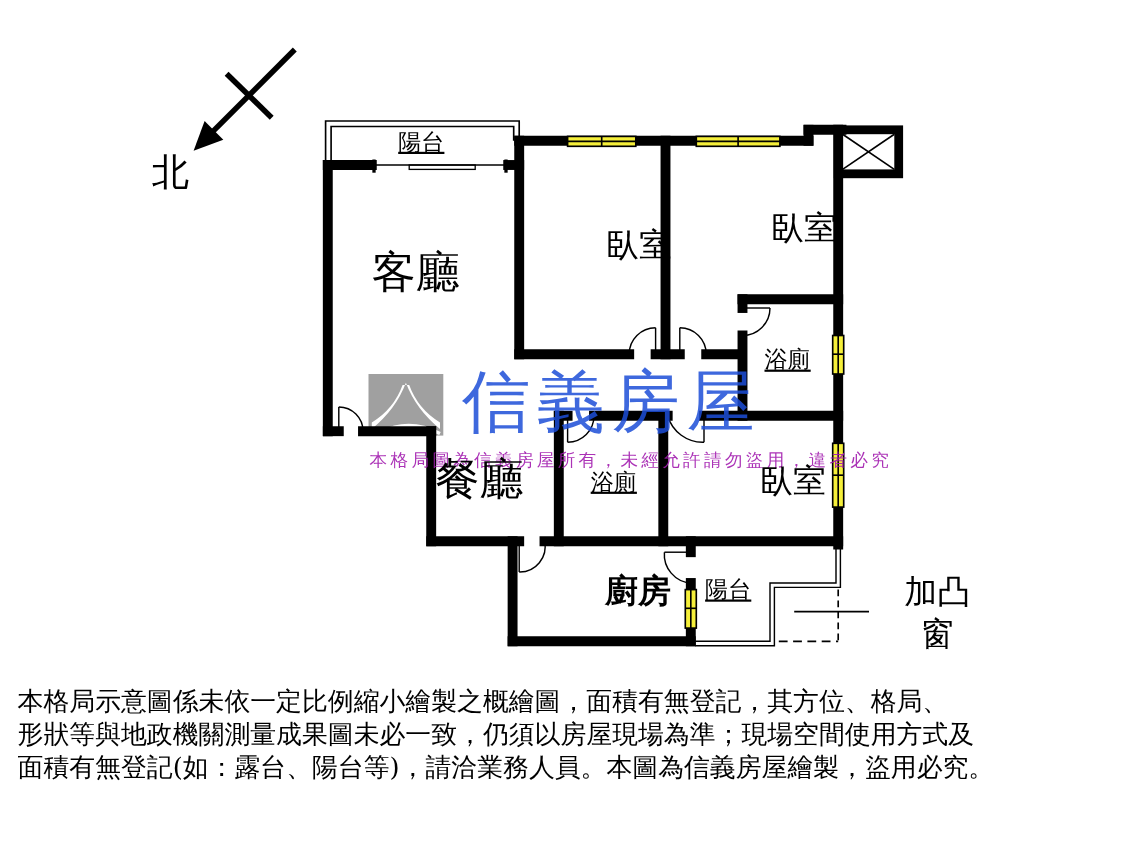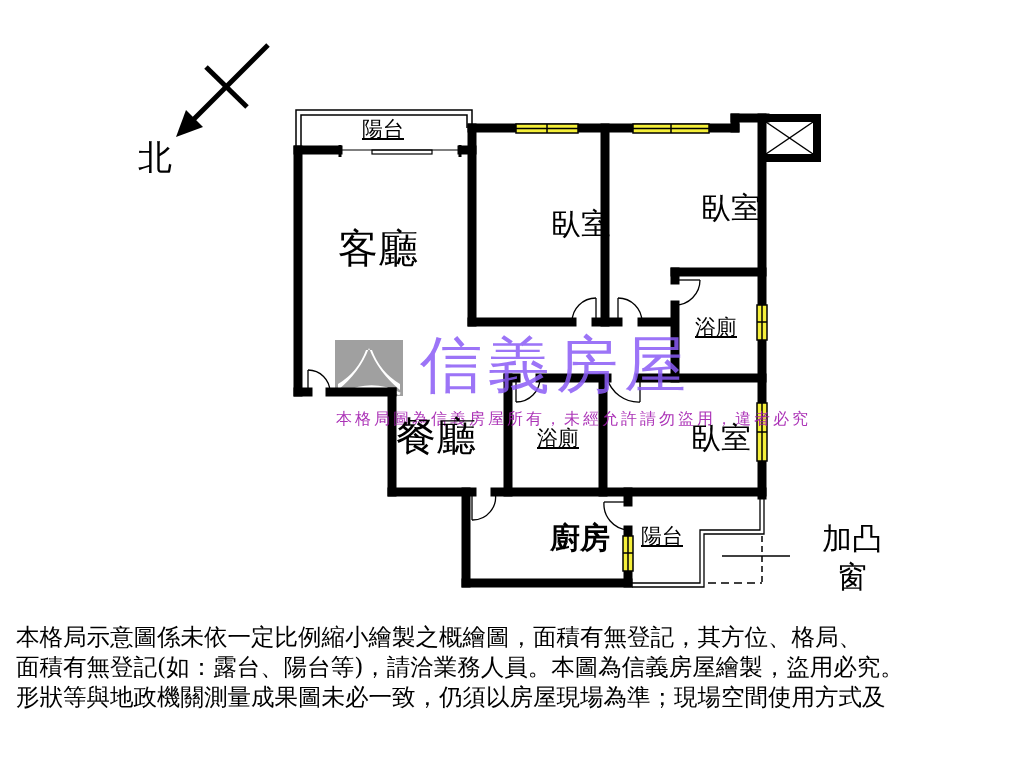--- a/index.html
+++ b/index.html
@@ -5,21 +5,21 @@
   html, body { margin:0; padding:0; background:#ffffff; }
   body { width:1024px; height:768px; position:relative; overflow:hidden;
          font-family:"DejaVu Serif","Liberation Serif",serif; }
   #plan { position:absolute; left:0; top:0; }
   .label { position:absolute; color:#000; white-space:nowrap; line-height:1;
            font-family:"DejaVu Serif","Liberation Serif",serif; }
   .lbl-lg { font-size:40px; }
   .lbl-md { font-size:30px;margin-left:32px; }
   .lbl-sm { font-size:21px;text-decoration:underline; }
   .lbl-north { font-size:34px; }
-  .wm-brand { position:absolute; left:420px; top:334px; font-size:62px; color:#8b5cf6;
+  .wm-brand { position:absolute; left:420px; top:334px; font-size:62px; color:#1d4ed8;
               font-family:"DejaVu Sans","Liberation Sans",sans-serif; letter-spacing:6px;
               opacity:0.85; white-space:nowrap; line-height:1;text-align:right; }
   .wm-note { position:absolute; left:336px; top:411px; font-size:16px; color:#a21caf;
              font-family:"DejaVu Sans","Liberation Sans",sans-serif; letter-spacing:3px;
              white-space:nowrap; line-height:1; opacity:0.9; }
   .disclaimer { position:absolute; left:16px; top:622px; width:1000px;
                 font-size:23.5px; line-height:30px; color:#000;
                 font-family:"DejaVu Serif","Liberation Serif",serif; }
   .disclaimer div { white-space:nowrap; }
 </style>
@@ -186,15 +186,15 @@
 <div class="label lbl-lg" style="left:396px;top:416px;">餐廳</div>
 <div class="label lbl-sm" style="left:537px;top:428px;">浴廁</div>
 <div class="label lbl-md" style="left:659px;top:423px;">臥室</div>
 <div class="label lbl-md" style="left:518px;top:523px;font-weight:bold;">廚房</div>
 <div class="label lbl-sm" style="left:641px;top:526px;">陽台</div>
 <div class="label lbl-md" style="left:790px;top:524px;">加凸</div>
 <div class="label lbl-md" style="left:805px;top:562px;">窗</div>
 
 <div class="disclaimer">
   <div>本格局示意圖係未依一定比例縮小繪製之概繪圖，面積有無登記，其方位、格局、</div>
+  <div>形狀等與地政機關測量成果圖未必一致，仍須以房屋現場為準；現場空間使用方式及</div>
   <div>面積有無登記(如：露台、陽台等)，請洽業務人員。本圖為信義房屋繪製，盜用必究。</div>
-  <div>形狀等與地政機關測量成果圖未必一致，仍須以房屋現場為準；現場空間使用方式及</div>
 </div>
 
 </body></html>

